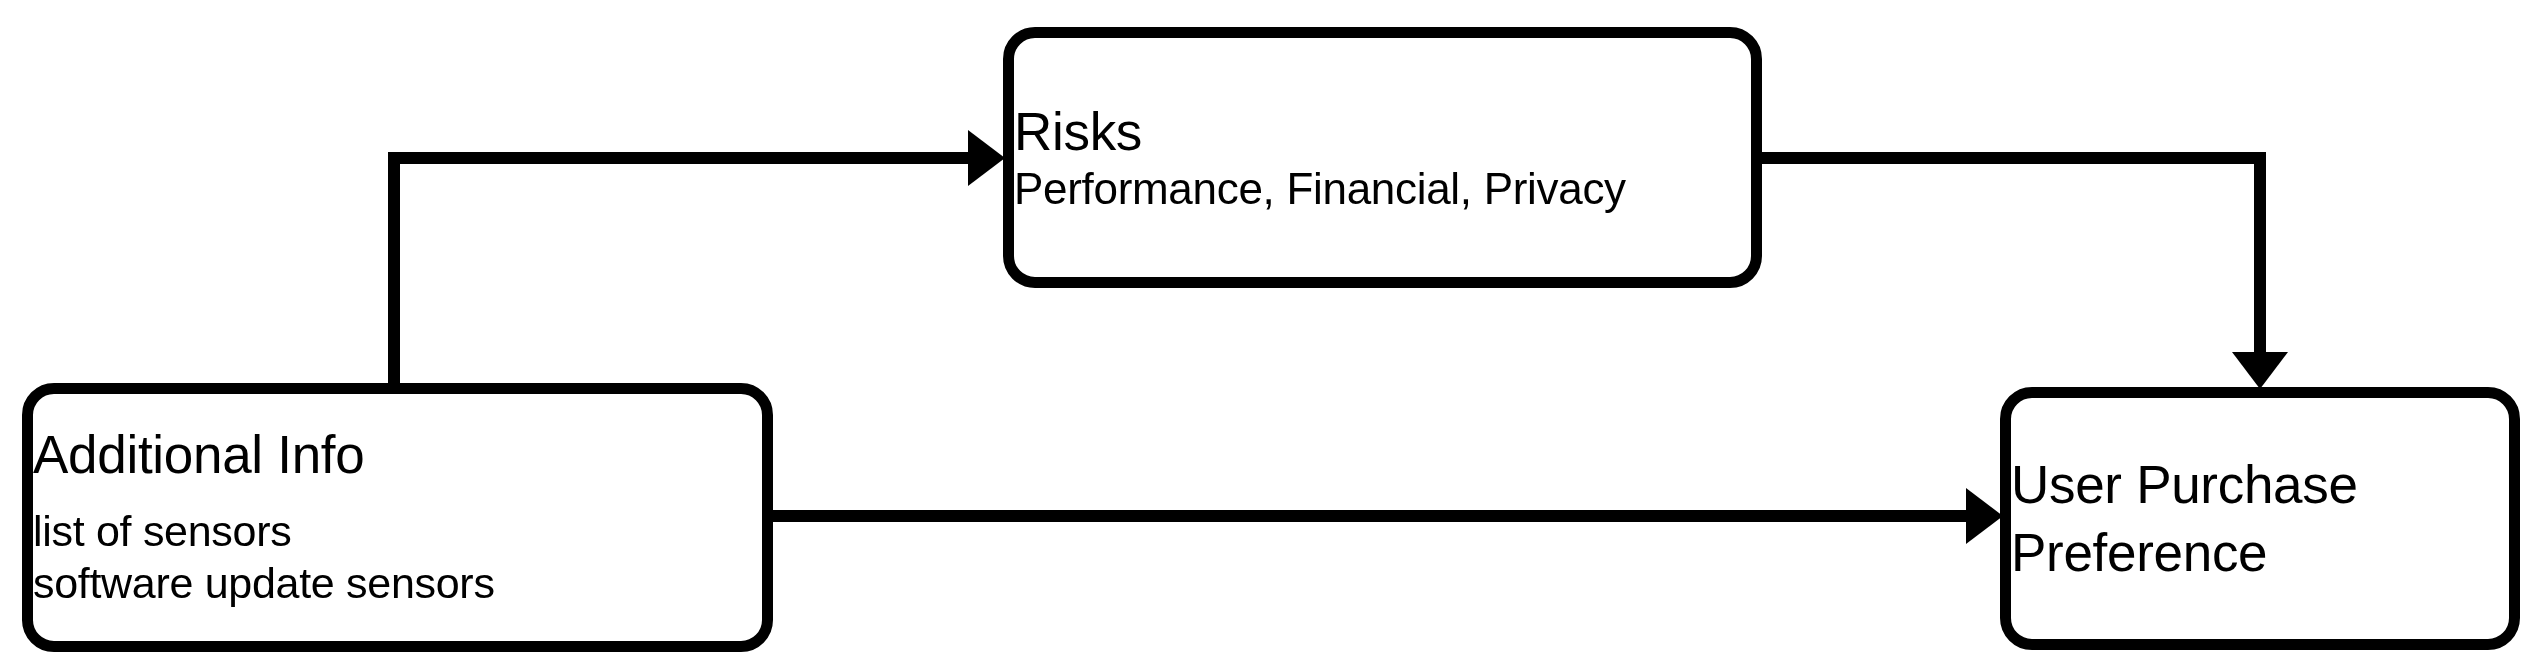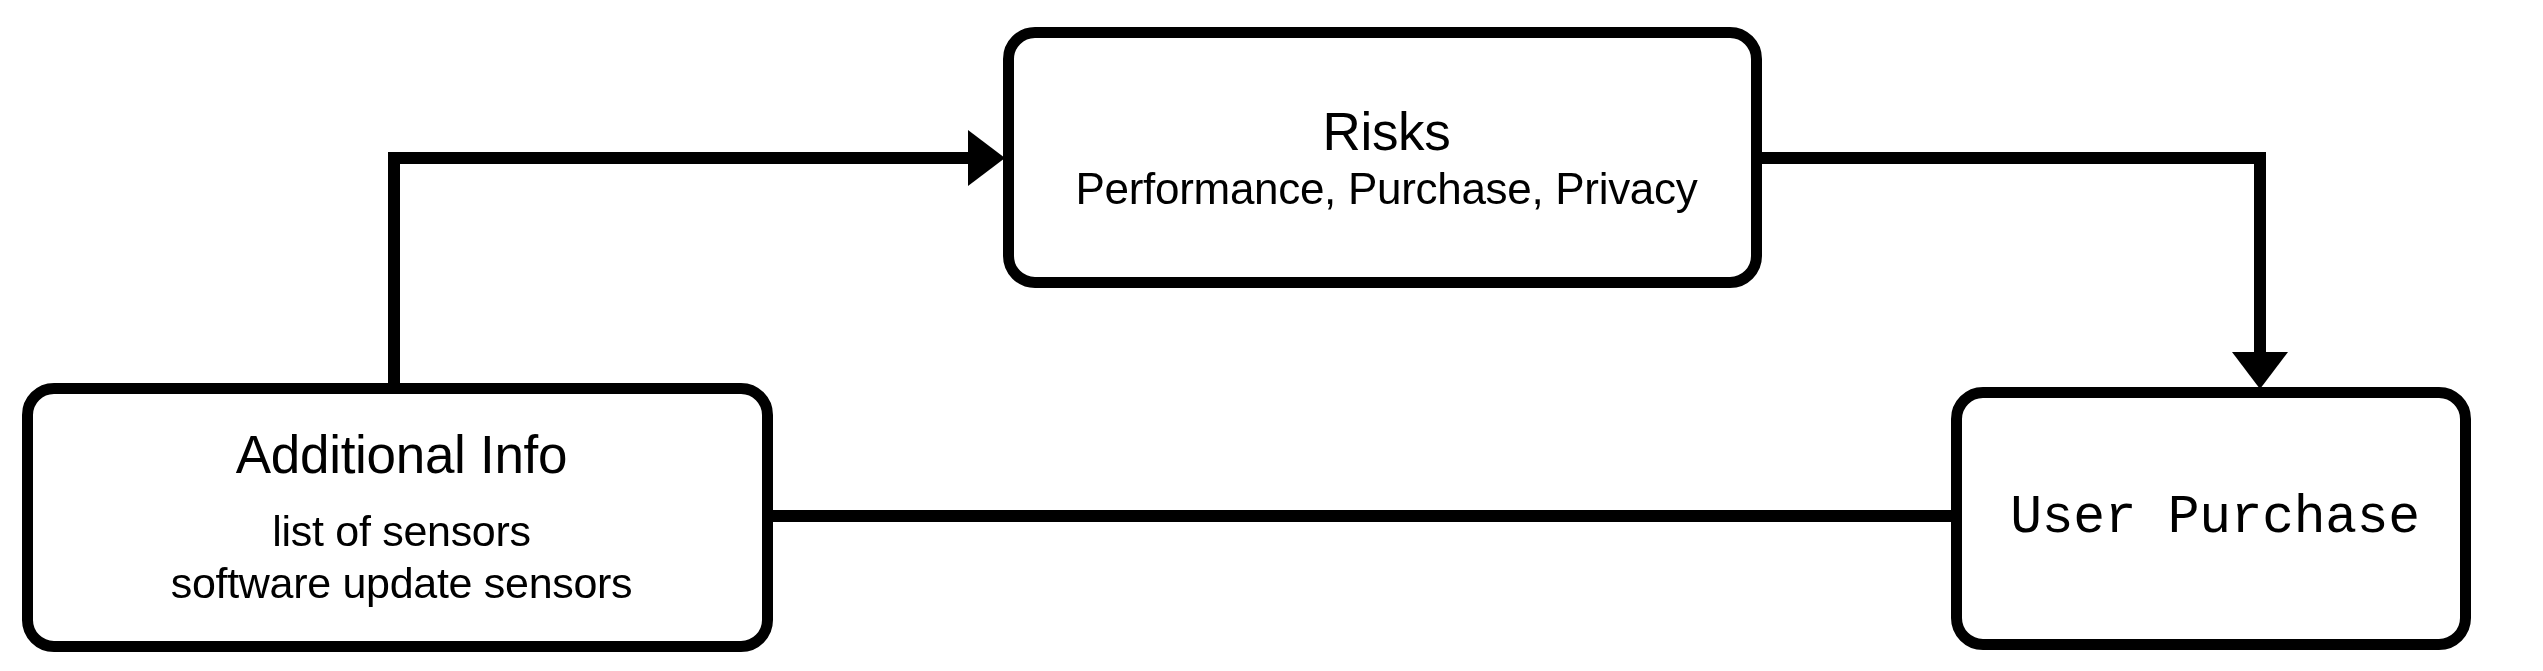--- a/index.html
+++ b/index.html
@@ -28,26 +28,25 @@
     pointer-events: none;
   }
   .node {
     position: absolute;
     box-sizing: border-box;
     background: #ffffff;
     border: 11px solid #000000;
     border-radius: 32px;
     display: flex;
     flex-direction: column;
-    align-items: center;
+    align-items: flex-start;
     justify-content: center;
     text-align: center;
     line-height: 1.12;
     z-index: 2;
-    padding-left: 8px;
   }
   .node .title {
     font-size: 53px;
     font-weight: 400;
     letter-spacing: -0.3px;
     white-space: nowrap;
   }
   .node .subtitle {
     font-size: 44px;
     font-weight: 400;
@@ -73,25 +72,24 @@
   #node-additional-info {
     left: 22px;
     top: 383px;
     width: 751px;
     height: 269px;
   }
   #node-additional-info .title { margin-bottom: 20px; }
   #node-additional-info .subtitle-small { line-height: 1.22; }
 
   #node-user-purchase-preference {
-    left: 1951px;
+    left: 2000px;
     top: 387px;
     width: 520px;
     height: 263px;
-    font-family: Liberation Mono, monospace;
   }
   #node-user-purchase-preference .title { line-height: 1.28; }
 </style>
 </head>
 <body>
 
 <div id="canvas">
 
   <svg id="edge-layer" viewBox="0 0 2543 671" width="2543" height="671" xmlns="http://www.w3.org/2000/svg" aria-hidden="true">
 
@@ -106,26 +104,27 @@
     </g>
 
     <g>
       <path d="M 769 516 L 1966 516" fill="none" stroke="#000000" stroke-width="12" stroke-linecap="butt" stroke-linejoin="miter"></path>
       <polygon points="1966,488 2003,516 1966,544" fill="#000000"></polygon>
     </g>
   </svg>
 
   <div class="node" id="node-risks">
     <div class="title">Risks</div>
-    <div class="subtitle">Performance, Purchase, Privacy</div>
+    <div class="subtitle">Performance, Financial, Privacy</div>
   </div>
 
   <div class="node" id="node-additional-info">
     <div class="title">Additional Info</div>
     <div class="subtitle-small">list of sensors</div>
     <div class="subtitle-small">software update sensors</div>
   </div>
 
   <div class="node" id="node-user-purchase-preference">
     <div class="title">User Purchase</div>
+    <div class="title">Preference</div>
   </div>
 
 </div>
 
 </body></html>

